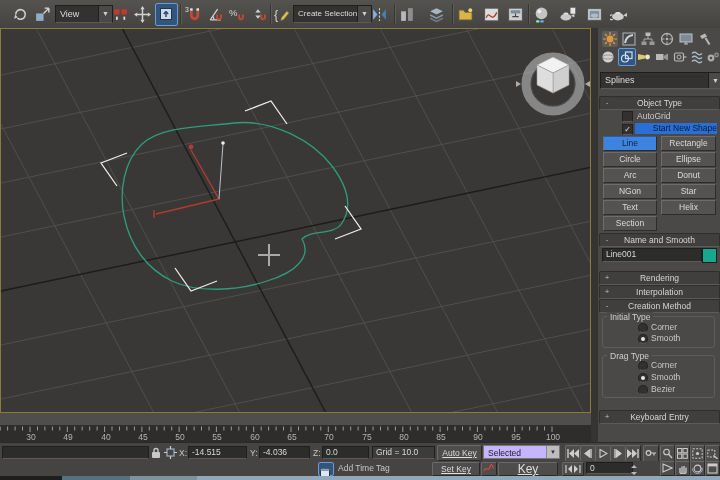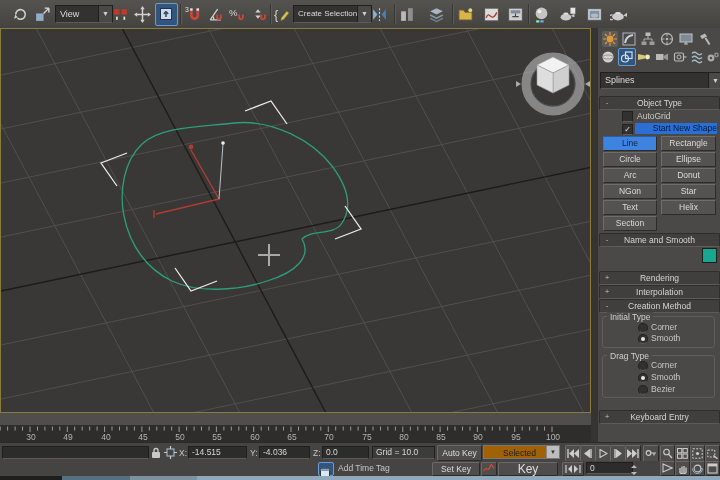--- a/index.html
+++ b/index.html
@@ -52,21 +52,21 @@
   .tblabel{top:7px;width:22px;text-align:center;color:#b4b4b3;font-size:8.5px;}
   
   #statusrow1{left:0;top:442px;width:720px;height:19px;background:#454443;
     border-top:1px solid #2a2a29;}
   #statusrow2{left:0;top:461px;width:720px;height:15px;background:#454443;}
   .sunken{background:#2c2c2b;border:1px solid #1f1f1e;border-bottom-color:#5a5a58;
     color:#d8d8d7;font-size:8.5px;line-height:11px;padding-left:3px;}
   .slabel{color:#c6c6c5;font-size:8.5px;}
   .sbtn{background:#4e4d4c;border:1px solid #292928;border-top-color:#6a6967;
     border-left-color:#6a6967;border-radius:2px;color:#dedede;font-size:8.5px;
-    text-align:center;}
+    text-align:center;text-decoration:underline;}
   .tbtn{width:14px;height:15px;}
   #bottomstrip{left:0;top:476px;width:720px;height:4px;background:#1e1e1e;}
 </style>
 </head>
 <body>
 
 <div id="stage">
 
   <div id="toolbar" class="abs">
     <svg class="abs tbicon" style="left:12px" viewBox="0 0 16 16">
@@ -321,20 +321,21 @@
     <div class="abs cpbtn" style="left:5px;top:156px;width:52px">NGon</div>
     <div class="abs cpbtn" style="left:63px;top:156px;width:53px">Star</div>
     <div class="abs cpbtn" style="left:5px;top:172px;width:52px">Text</div>
     <div class="abs cpbtn" style="left:63px;top:172px;width:53px">Helix</div>
     <div class="abs cpbtn" style="left:5px;top:188px;width:52px">Section</div>
 
     <div class="abs rollout" style="top:205px">
       <span class="pm">-</span>
       <span>Name and Smooth</span>
     </div>
+    <div class="abs sunken" style="left:4px;top:220px;width:95px;height:12px">Line001</div>
     <div class="abs" style="left:104px;top:220px;width:13px;height:13px;background:#18a78f;border:1px solid #1d1d1c"></div>
 
     <div class="abs rollout" style="top:243px">
       <span class="pm">+</span>
       <span>Rendering</span>
     </div>
     <div class="abs rollout" style="top:257px">
       <span class="pm">+</span>
       <span>Interpolation</span>
     </div>
@@ -474,21 +475,21 @@
         <path d="M6.5 0v3M6.5 10v3M0 6.5h3M10 6.5h3" stroke="#c9c9c9" stroke-width="1.2"></path>
       </svg>
     <span class="abs slabel" style="left:179px;top:5px">X:</span>
     <div class="abs sunken" style="left:188px;top:3px;width:54px;height:11px">-14.515</div>
     <span class="abs slabel" style="left:250px;top:5px">Y:</span>
     <div class="abs sunken" style="left:259px;top:3px;width:46px;height:11px">-4.036</div>
     <span class="abs slabel" style="left:313px;top:5px">Z:</span>
     <div class="abs sunken" style="left:322px;top:3px;width:42px;height:11px">0.0</div>
     <div class="abs sunken" style="left:372px;top:3px;width:58px;height:11px;background:#3c3c3b">Grid = 10.0</div>
     <div class="abs sbtn" style="left:437px;top:2px;width:43px;height:14px;line-height:14px">Auto Key</div>
-    <div class="abs" style="left:483px;top:2px;width:77px;height:14px;background:#a16207;border:1px solid #777;color:#1b1b1b;font-size:8.5px;line-height:14px;padding-left:19px;box-sizing:border-box">
+    <div class="abs" style="left:483px;top:2px;width:77px;height:14px;background:#c4b5fd;border:1px solid #777;color:#1b1b1b;font-size:8.5px;line-height:14px;padding-left:4px;box-sizing:border-box">
       <span>Selected</span>
       <span style="position:absolute;right:0;top:0;width:12px;height:100%;background:#bdbdbd;border-left:1px solid #8a8a8a;font-size:6px;text-align:center;line-height:13px;color:#333">▼</span>
     </div>
     <div class="abs sbtn tbtn" style="left:565px;top:2px"><svg width="12" height="9" viewBox="0 0 12 9" style="margin-top:3px">
           <path d="M1 0v9" stroke="#ccc" stroke-width="1.4"></path>
           <path d="M7 0L2 4.5 7 9zM12 0L7 4.5 12 9z" fill="#ccc"></path>
         </svg></div>
     <div class="abs sbtn tbtn" style="left:580px;top:2px"><svg width="10" height="9" viewBox="0 0 10 9" style="margin-top:3px">
           <path d="M8 0v9" stroke="#ccc" stroke-width="1.4"></path>
           <path d="M7 0L1 4.5 7 9z" fill="#ccc"></path>

